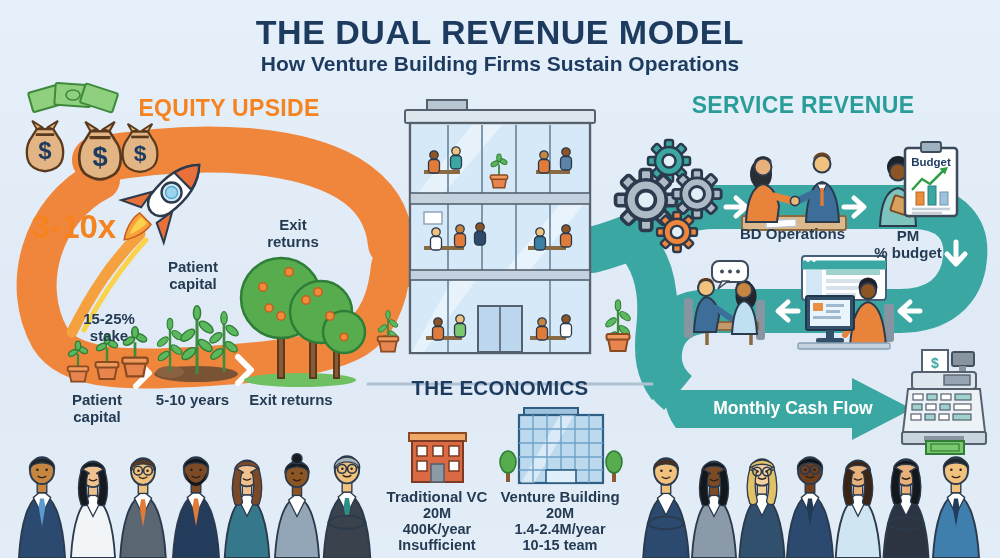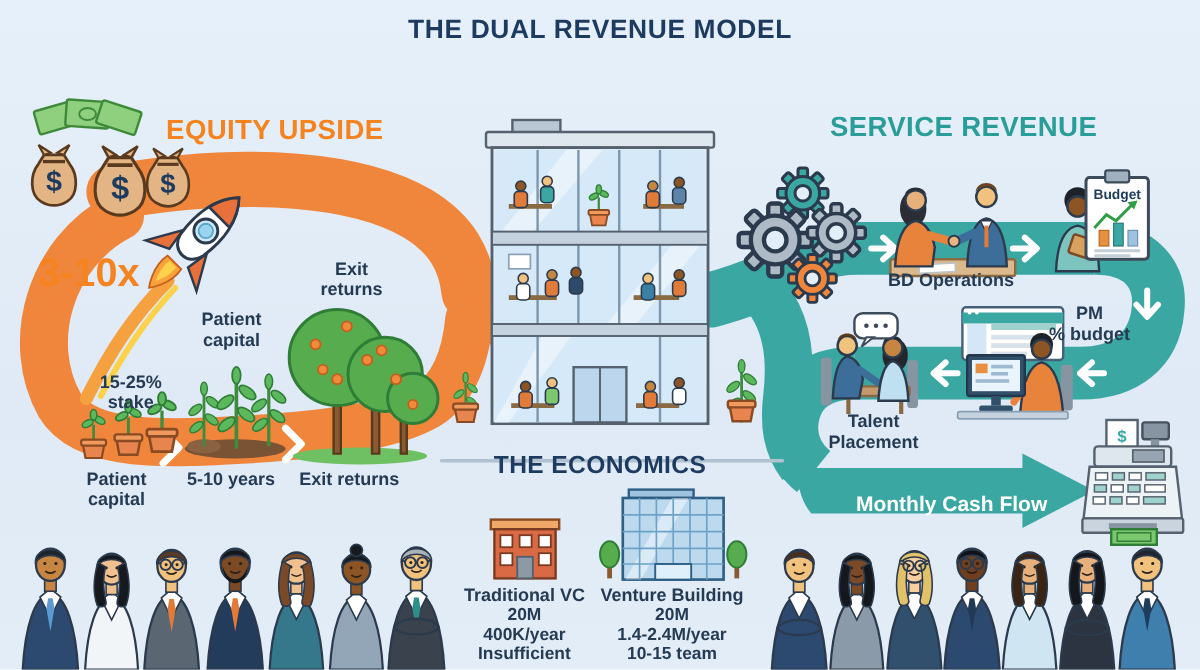--- a/index.html
+++ b/index.html
@@ -1,27 +1,27 @@
 <!DOCTYPE html>
 <html><head>
 <meta charset="utf-8">
 <style>
   html,body{margin:0;padding:0;}
   #canvas{position:relative;width:1000px;height:558px;overflow:hidden;
     background:linear-gradient(180deg,#e6f0fa 0%,#dfeaf6 60%,#e3edf7 100%);
     font-family:"Liberation Sans","DejaVu Sans",sans-serif;color:#243b53;}
   .art{position:absolute;left:0;top:0;}
   .lbl{position:absolute;text-align:center;font-weight:700;line-height:1.12;color:#243b53;}
-  .title{left:0;right:0;top:13px;font-size:22px;font-weight:800;letter-spacing:.5px;color:#1d3a5f;}
+  .title{left:0;right:0;top:13px;font-size:34px;font-weight:800;letter-spacing:.5px;color:#1d3a5f;}
   .subtitle{left:0;right:0;top:52px;font-size:21px;font-weight:700;color:#1d3a5f;}
   .hdr-orange{color:#f5831f;font-size:23px;font-weight:800;letter-spacing:.3px;}
   .hdr-teal{color:#2a9d99;font-size:23px;font-weight:800;letter-spacing:.3px;}
   .big-orange{color:#f5831f;font-size:33px;font-weight:800;}
   .flow{font-size:15px;font-weight:700;}
-  .mcf{color:#fff;font-size:17.5px;font-weight:800;margin-top:12px;}
+  .mcf{color:#fff;font-size:17.5px;font-weight:800;}
   .econ-h{color:#1d3a5f;font-size:20.5px;font-weight:800;letter-spacing:.3px;}
   .econ-col .nm{font-size:15px;font-weight:800;line-height:17px;}
   .econ-col .ln{font-size:14.5px;font-weight:700;line-height:16px;}
 </style>
 </head>
 <body>
 
 <div id="canvas">
 
 <svg class="art" width="1000" height="558" viewBox="0 0 1000 558">
@@ -474,37 +474,37 @@
           <use href="#arms" style="--suit:#2b3440"></use>
   </g>
   <g transform="translate(927.2,447.6) scale(0.96)">
     <use href="#torso" style="--skin:#f1c27d;--suit:#3f7fae;--shirt:#ffffff;--tie:#1f3d5c"></use>
           <use href="#hair-short" style="--hair:#20262e"></use>
   </g>
 </g>
 </svg>
 
 <div class="lbl title">THE DUAL REVENUE MODEL</div>
+<div class="lbl subtitle">How Venture Building Firms Sustain Operations</div>
 
 <div class="lbl hdr-orange" style="left:134px;top:96px;width:190px;text-align:center;">EQUITY UPSIDE</div>
 <div class="lbl big-orange" style="left:24px;top:169px;width:100px;margin-top:40px;">3-10x</div>
 <div class="lbl flow" style="left:72px;top:295px;width:74px;margin-top:16px;">15-25% stake</div>
 <div class="lbl flow" style="left:158px;top:259px;width:70px;">Patient capital</div>
 <div class="lbl flow" style="left:260px;top:217px;width:66px;">Exit returns</div>
 <div class="lbl flow" style="left:52px;top:392px;width:90px;">Patient capital</div>
 <div class="lbl flow" style="left:150px;top:392px;width:85px;">5-10 years</div>
 <div class="lbl flow" style="left:248px;top:392px;width:86px;">Exit returns</div>
 
 <div class="lbl hdr-teal" style="left:688px;top:93px;width:230px;">SERVICE REVENUE</div>
 <div class="lbl flow" style="left:720px;top:226px;width:145px;">BD Operations</div>
 <div class="lbl flow" style="left:866px;top:228px;width:84px;">
-  <span style="display:block;margin-top:26px;">PM</span>
+  <span style="display:block;">PM</span>
   <span style="display:block;">% budget</span>
 </div>
-<div class="lbl flow" style="left:684px;top:344px;width:88px;">Talent Placement</div>
 <div class="lbl mcf" style="left:693px;top:399px;width:200px;">Monthly Cash Flow</div>
 
 <div class="lbl econ-h" style="left:398px;top:377px;width:204px;">THE ECONOMICS</div>
 <div class="lbl econ-col" style="left:380px;top:488px;width:114px;">
   <div class="nm">Traditional VC</div>
   <div class="ln">20M</div>
   <div class="ln">400K/year</div>
   <div class="ln">Insufficient</div>
 </div>
 <div class="lbl econ-col" style="left:497px;top:488px;width:126px;">

